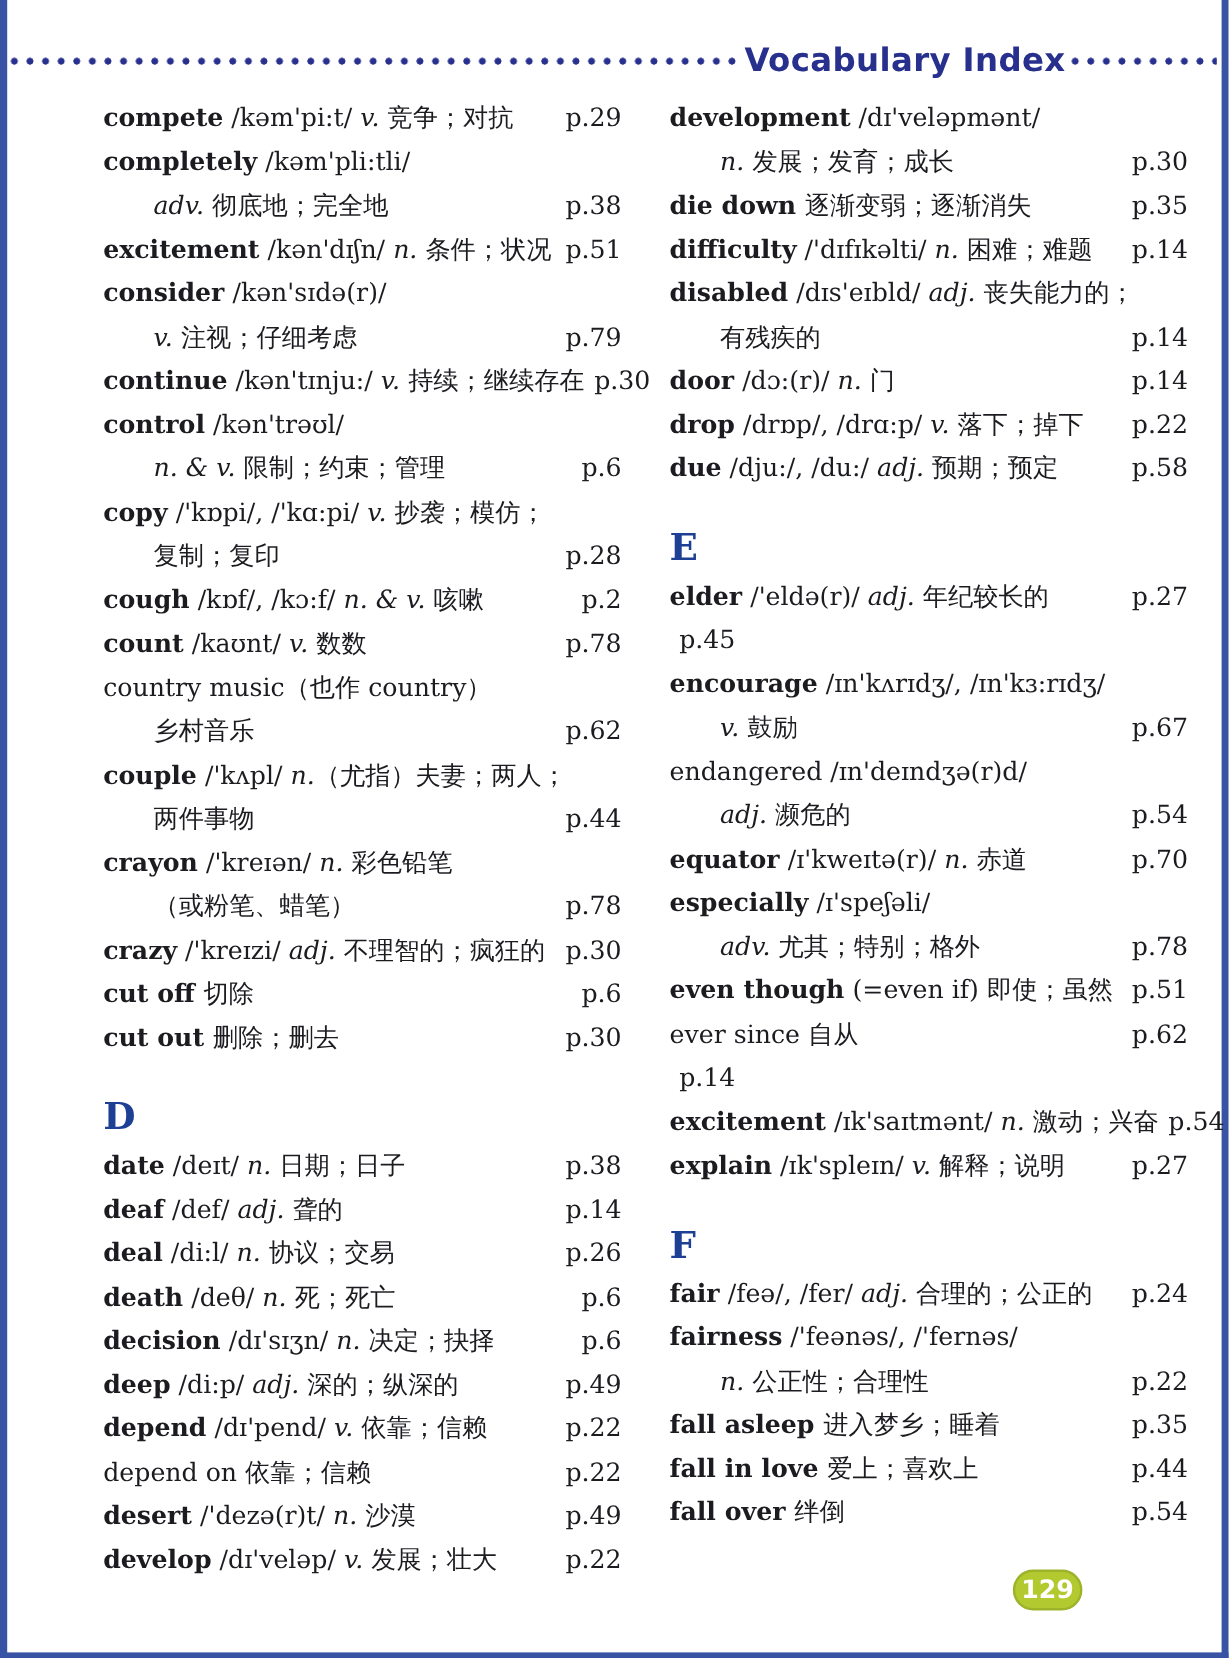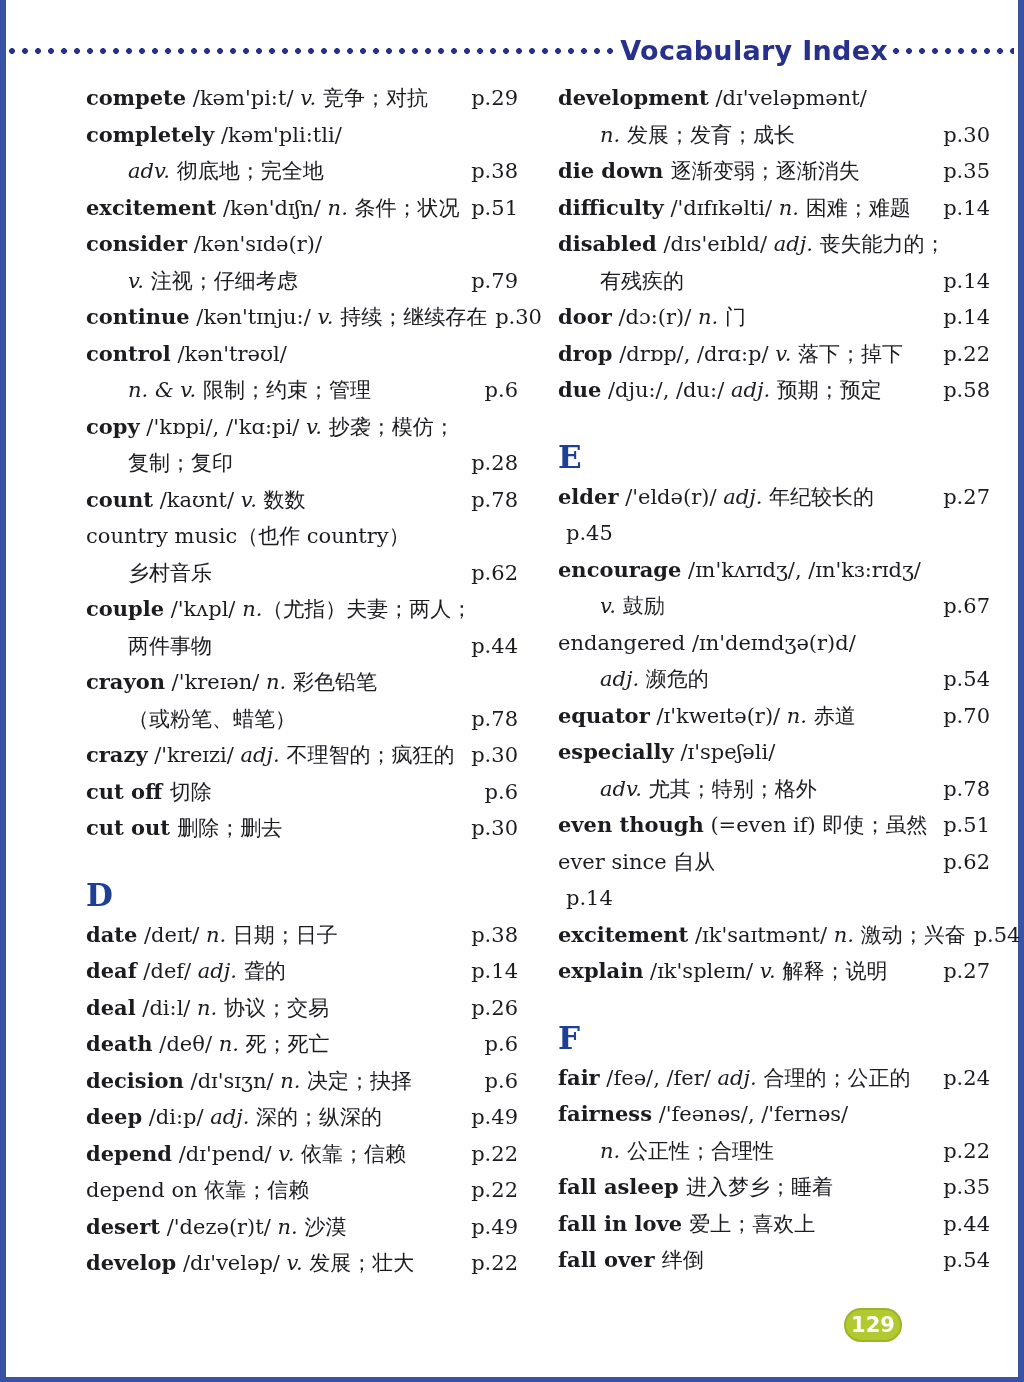--- a/index.html
+++ b/index.html
@@ -134,20 +134,26 @@
           <div class="line">
             <span class="line-text"><span class="seg-b">copy</span><span class="seg-r"> /'kɒpi/, /'kɑ:pi/ </span><span class="seg-i">v. </span><span class="seg-c">抄袭；模仿；</span></span>
           </div>
           <div class="line indent">
             <span class="line-text"><span class="seg-c">复制；复印</span></span>
             <span class="pageref">p.28</span>
           </div>
         </div>
         <div class="entry">
           <div class="line">
+            <span class="line-text"><span class="seg-b">cough</span><span class="seg-r"> /kɒf/, /kɔ:f/ </span><span class="seg-i">n. &amp; v. </span><span class="seg-c">咳嗽</span></span>
+            <span class="pageref">p.2</span>
+          </div>
+        </div>
+        <div class="entry">
+          <div class="line">
             <span class="line-text"><span class="seg-b">count</span><span class="seg-r"> /kaʊnt/ </span><span class="seg-i">v. </span><span class="seg-c">数数</span></span>
             <span class="pageref">p.78</span>
           </div>
         </div>
         <div class="entry">
           <div class="line">
             <span class="line-text"><span class="seg-r">country music</span><span class="seg-c">（也作 country）</span></span>
           </div>
           <div class="line indent">
             <span class="line-text"><span class="seg-c">乡村音乐</span></span>

